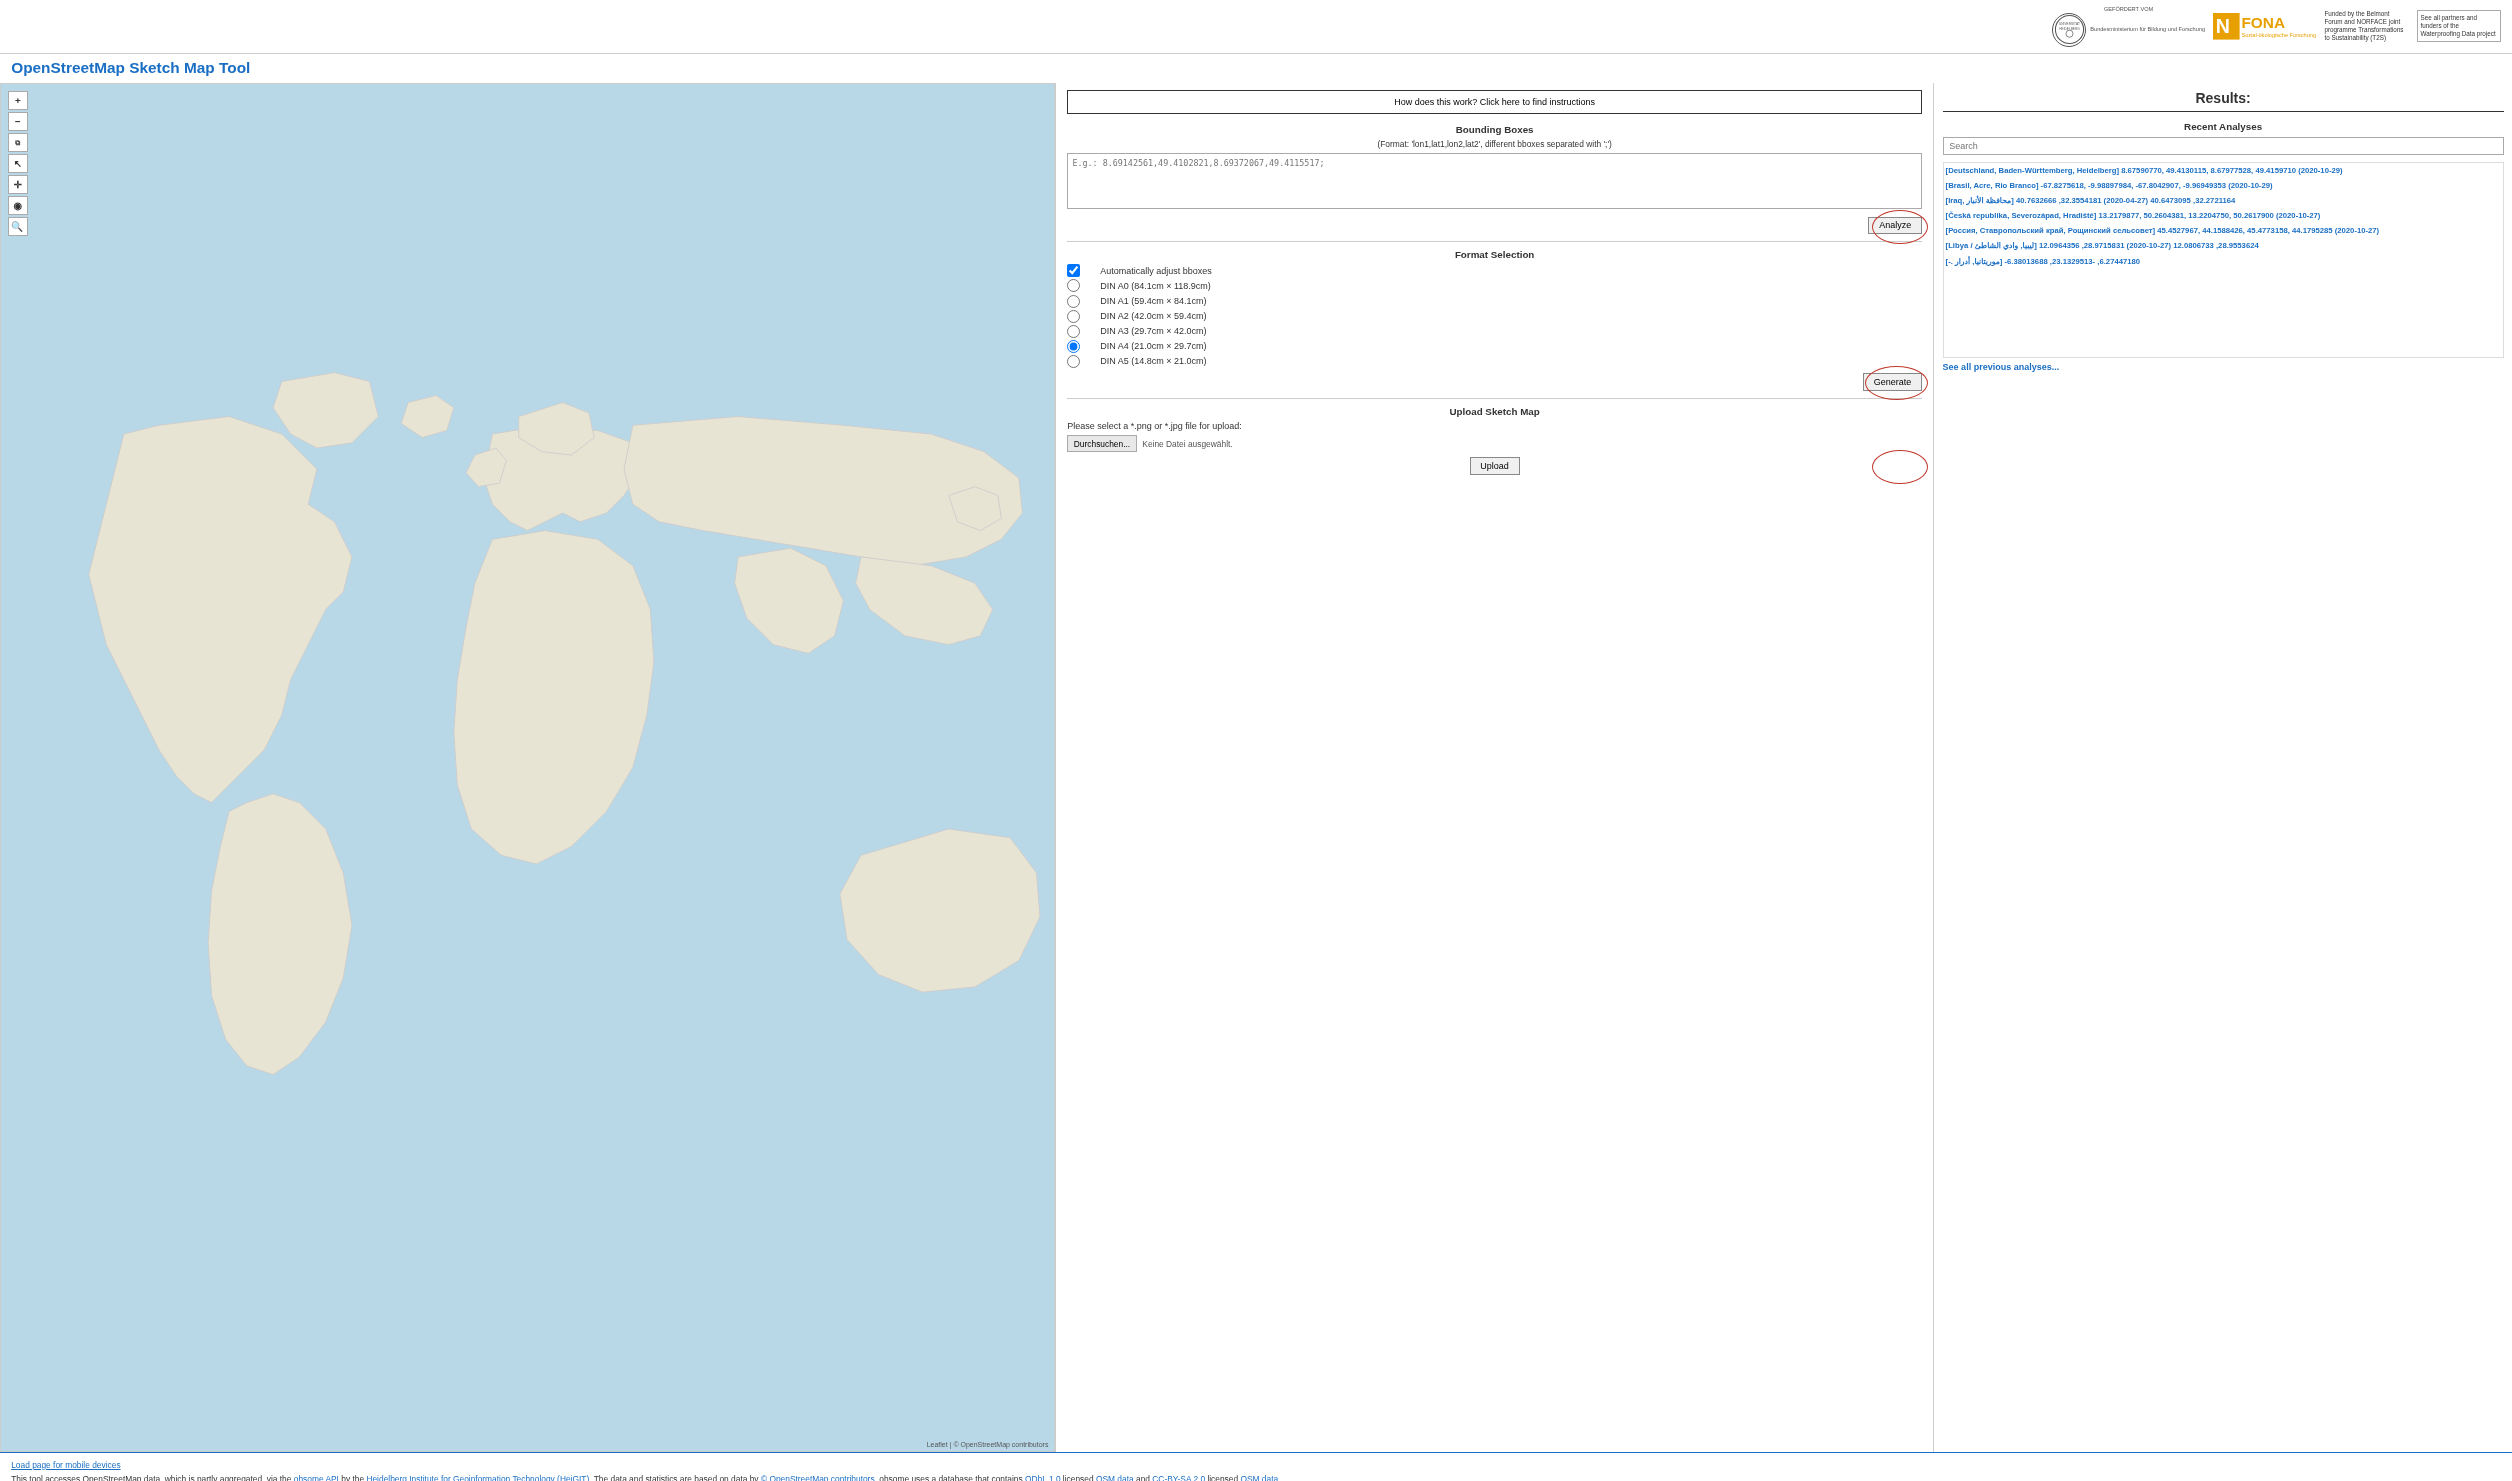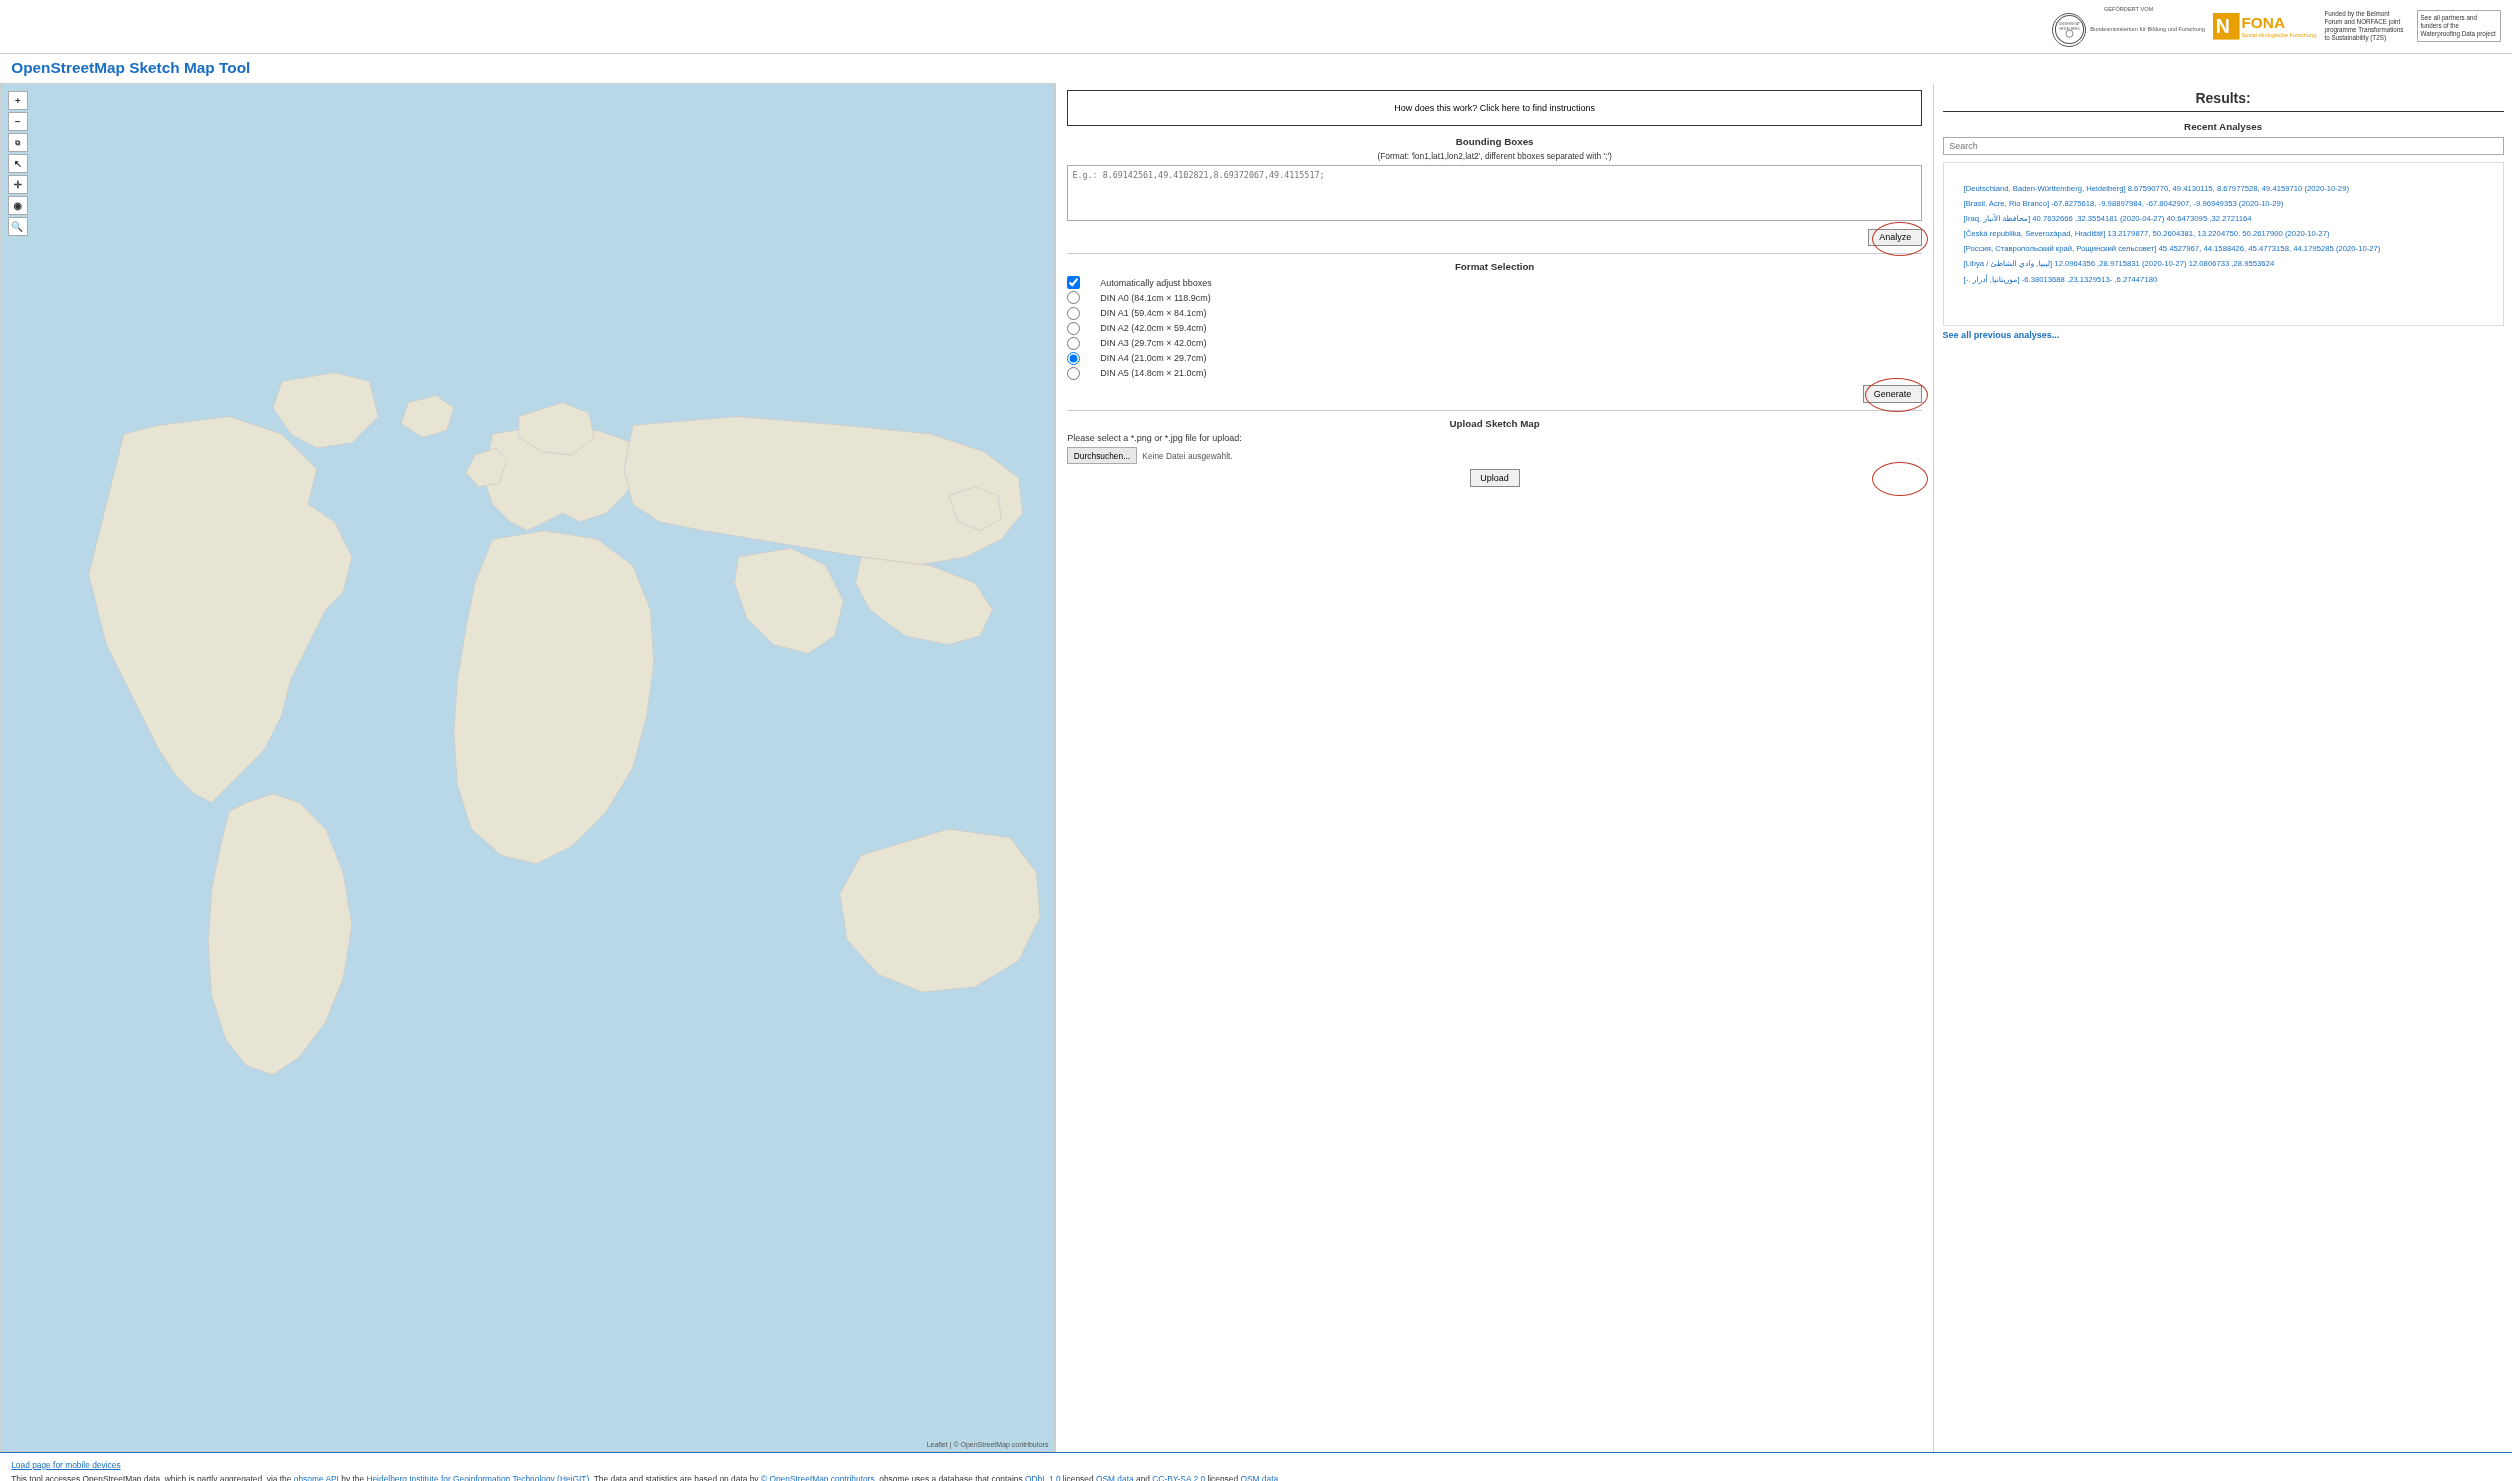--- a/index.html
+++ b/index.html
@@ -99,21 +99,21 @@
       flex: 0 0 35%;
       padding: 7px 11.2px;
       border-left: 0.7px solid #ccc;
       border-right: 0.7px solid #ccc;
       overflow-y: auto;
     }
     .how-works-btn {
       display: block;
       width: 100%;
       text-align: center;
-      padding: 12px;
+      padding: 6px;
       border: 0.7px solid #333;
       background: #fff;
       cursor: pointer;
       font-size: 9px;
       margin-bottom: 9.8px;
     }
     .section-title {
       font-weight: bold;
       font-size: 9.8px;
       text-align: center;
@@ -231,26 +231,27 @@
       margin-bottom: 5.6px;
     }
     .search-input {
       width: 100%;
       padding: 2.8px 5.6px;
       border: 0.7px solid #aaa;
       font-size: 9px;
       margin-bottom: 7px;
     }
     .analyses-list {
-      height: 164px;
+      height: 196px;
       overflow-y: auto;
       border: 0.7px solid #ddd;
-      padding: 20px;
+      padding: 2px;
       font-size: 7.7px;
       line-height: 1.6;
+      font-weight: bold;
     }
     .analyses-list a {
       display: block;
       color: #1a6fc4;
       text-decoration: none;
       margin-bottom: 2.8px;
       word-break: break-word;
     }
     .see-all-link {
       display: block;

